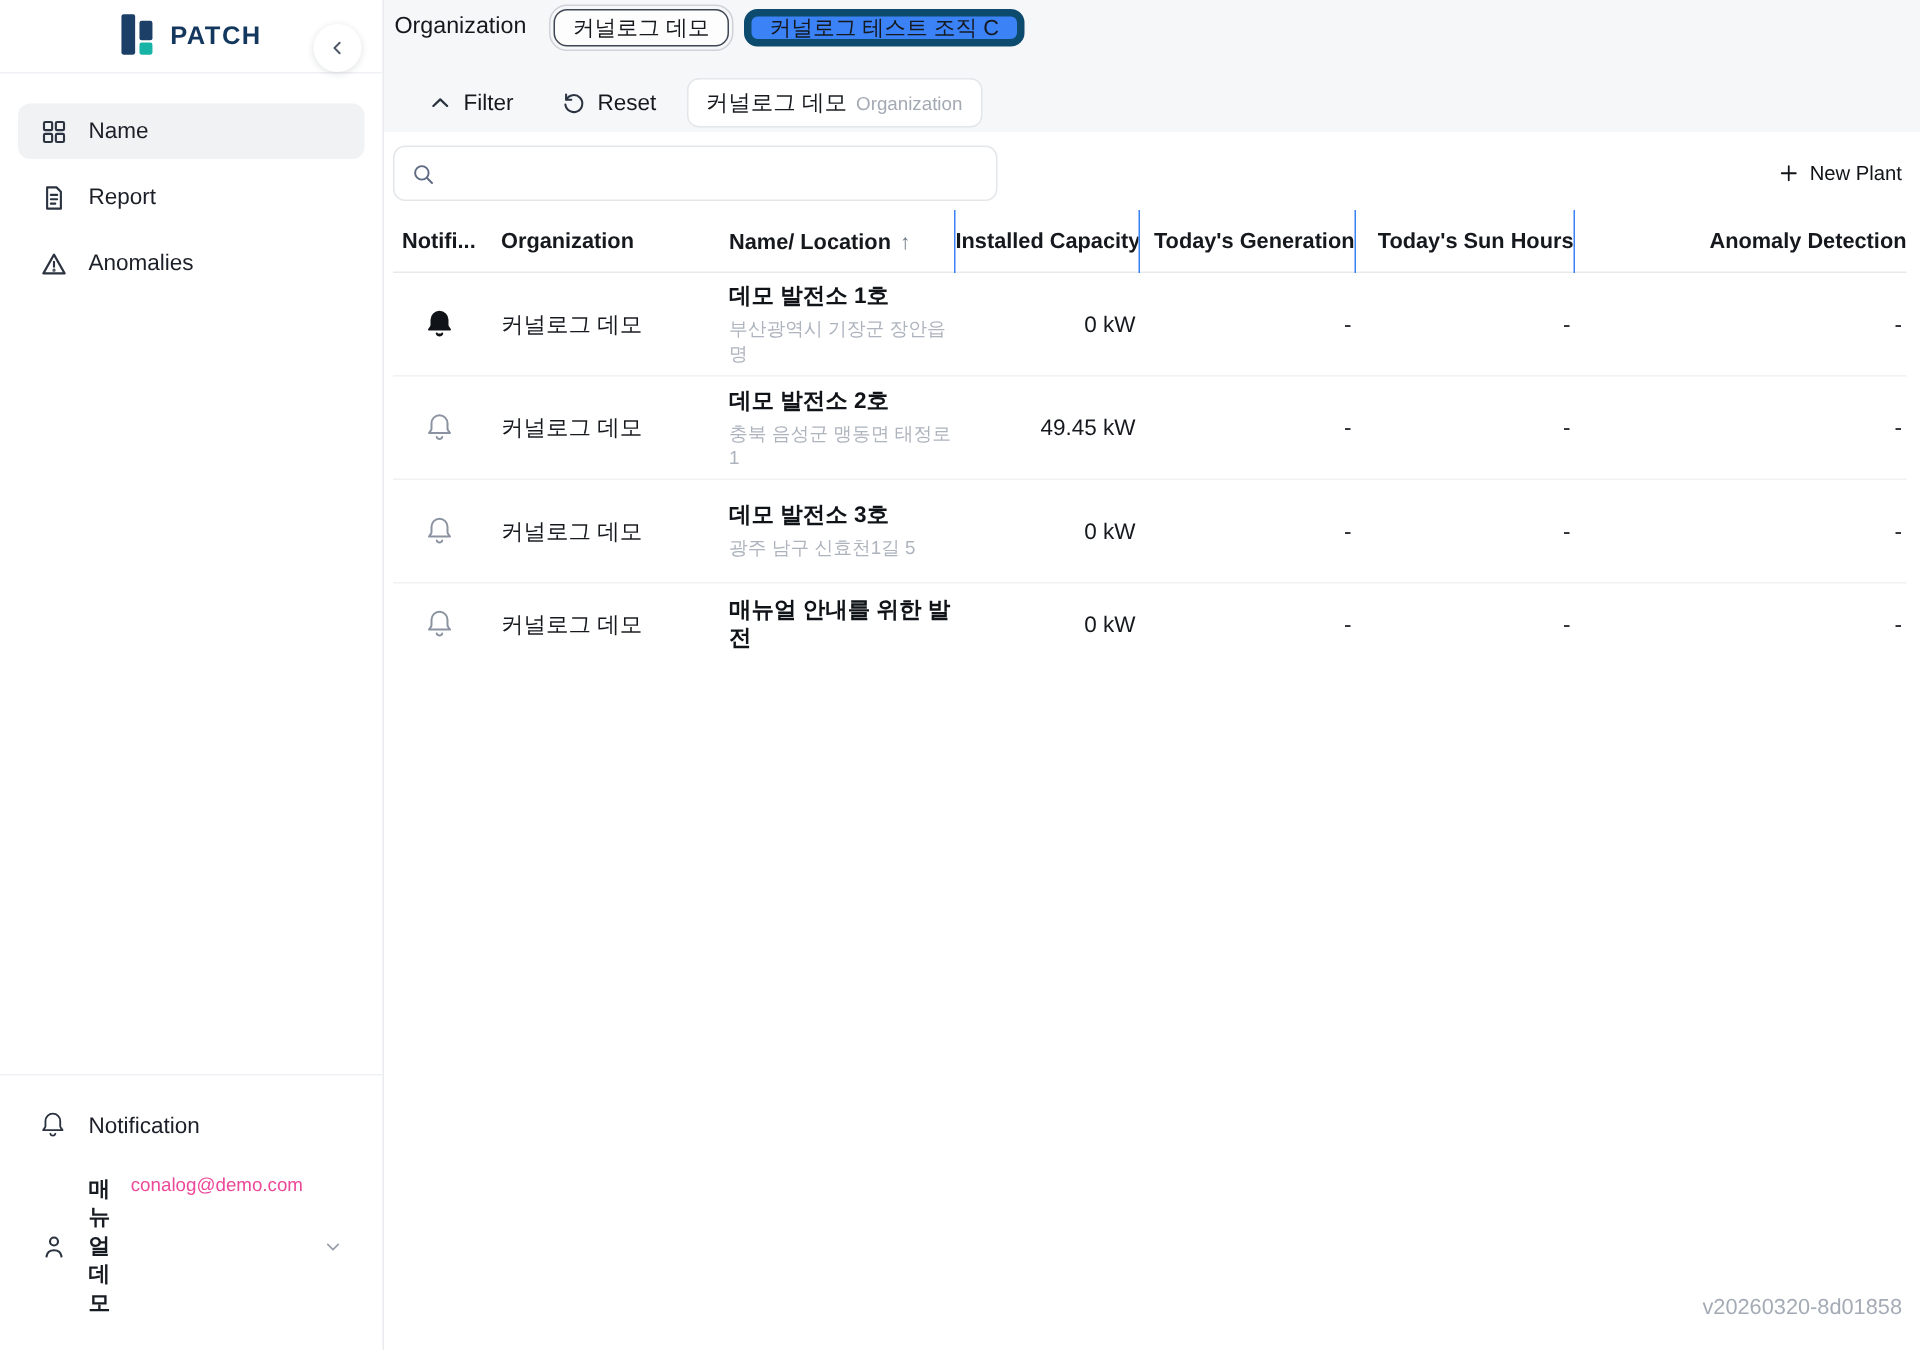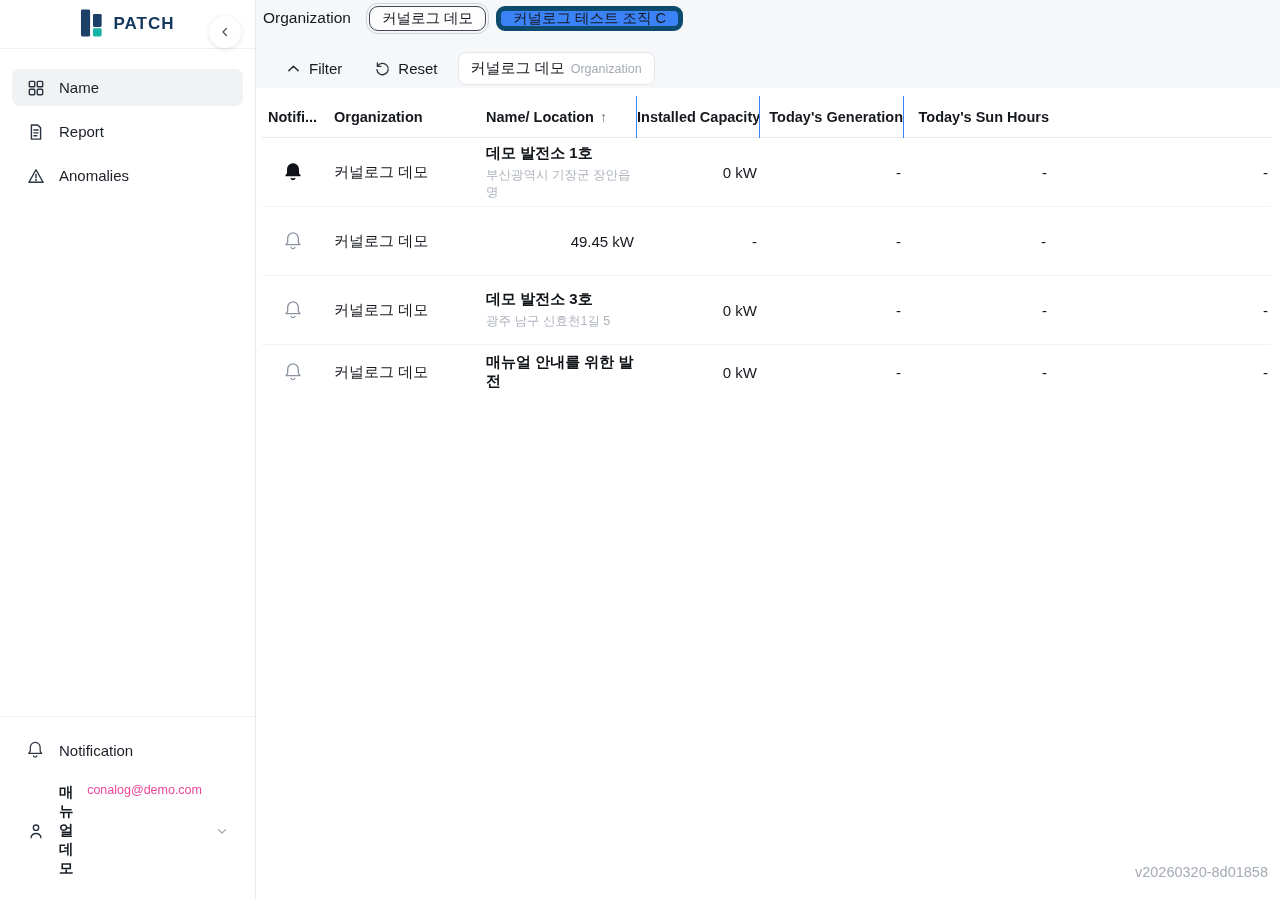--- a/index.html
+++ b/index.html
@@ -227,28 +227,48 @@
       </span>
       <span class="reset-gap"></span>
       <span class="filter-chip">
         <span class="fval">커널로그 데모</span>
         <span class="ftype">Organization</span>
       </span>
     </div>
   </div>
 
   <div class="content">
+    <div class="search-row">
+      <div class="search-box">
+        <span class="sicon">
+          <svg viewBox="0 0 24 24" fill="none" stroke="currentColor" stroke-width="1.7" stroke-linecap="round">
+              <circle cx="11" cy="11" r="6"></circle>
+              <path d="M15.6 15.6 20 20"></path>
+            </svg>
+        </span>
+        <input type="text" placeholder="" style="">
+      </div>
+      <div class="new-plant">
+        <span class="picon">
+          <svg viewBox="0 0 24 24" fill="none" stroke="currentColor" stroke-width="1.9" stroke-linecap="round">
+              <path d="M12 4.5v15M4.5 12h15"></path>
+            </svg>
+        </span>
+        <span>New Plant</span>
+      </div>
+    </div>
 
     <div class="thead">
       <div class="hcell c1">Notifi...</div>
       <div class="hcell c2">Organization</div>
       <div class="hcell c3"><span>Name/ Location</span><span class="sort-arrow">↑</span></div>
       <div class="hcell right sep">Installed Capacity</div>
       <div class="hcell right sep">Today's Generation</div>
       <div class="hcell right sep">Today's Sun Hours</div>
+      <div class="hcell right sep">Anomaly Detection</div>
     </div>
 
     <div class="trow">
       <div class="cell cell-bell">
         <span class="bell" data-state="on">
           <svg viewBox="0 0 24 26">
               <path d="M12 3.2c-3.6 0-6.4 2.9-6.4 6.4v4.2c0 .6-.2 1.2-.6 1.7l-1.4 1.9h16.8L19 15.5c-.4-.5-.6-1.1-.6-1.7V9.6c0-3.5-2.8-6.4-6.4-6.4z"></path>
               <path d="M9.8 20.6a2.3 2.3 0 0 0 4.4 0"></path>
             </svg>
         </span>
@@ -267,20 +287,24 @@
     <div class="trow">
       <div class="cell cell-bell">
         <span class="bell" data-state="off">
           <svg viewBox="0 0 24 26">
               <path d="M12 3.2c-3.6 0-6.4 2.9-6.4 6.4v4.2c0 .6-.2 1.2-.6 1.7l-1.4 1.9h16.8L19 15.5c-.4-.5-.6-1.1-.6-1.7V9.6c0-3.5-2.8-6.4-6.4-6.4z"></path>
               <path d="M9.8 20.6a2.3 2.3 0 0 0 4.4 0"></path>
             </svg>
         </span>
       </div>
       <div class="cell cell-org">커널로그 데모</div>
+      <div class="cell cell-name">
+        <div class="pname">데모 발전소 2호</div>
+        <div class="ploc">충북 음성군 맹동면 태정로 1</div>
+      </div>
       <div class="cell num">49.45 kW</div>
       <div class="cell num">-</div>
       <div class="cell num">-</div>
       <div class="cell num last">-</div>
     </div>
 
     <div class="trow">
       <div class="cell cell-bell">
         <span class="bell" data-state="off">
           <svg viewBox="0 0 24 26">

